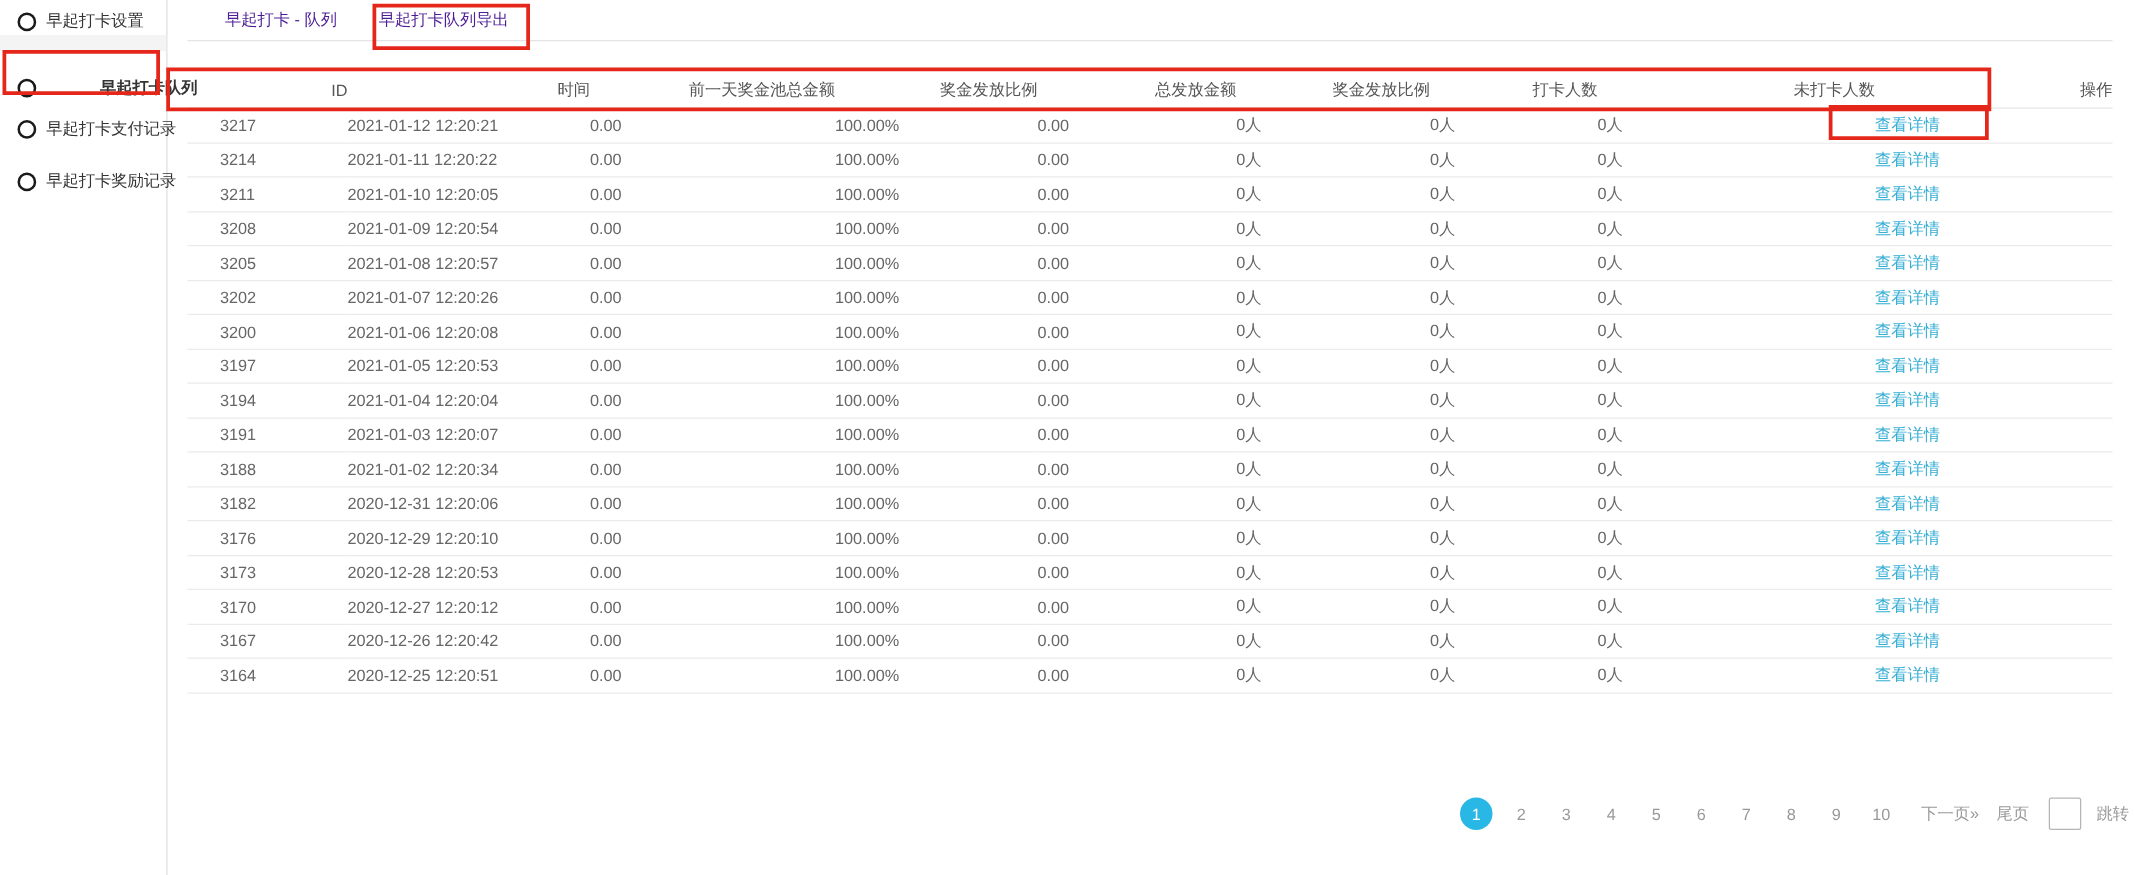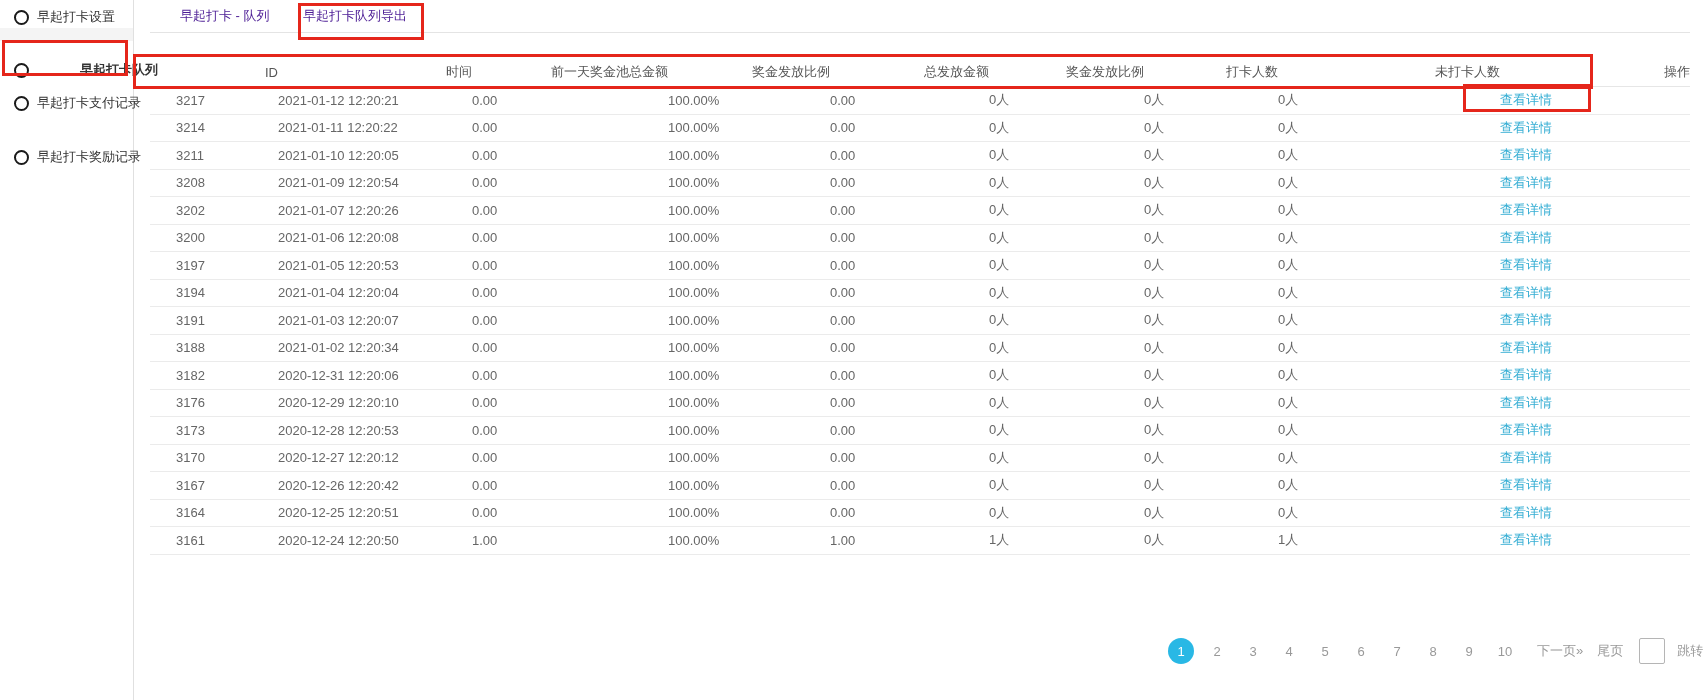--- a/index.html
+++ b/index.html
@@ -53,21 +53,21 @@
           <span>早起打卡设置</span>
         </div>
         <div class="side-item active" style="top: 60px; gap: 43px;">
           <span class="radio"></span>
           <span>早起打卡队列</span>
         </div>
         <div class="side-item" style="top: 93px; text-align: right;">
           <span class="radio"></span>
           <span>早起打卡支付记录</span>
         </div>
-        <div class="side-item" style="top: 147px; text-align: center;">
+        <div class="side-item" style="top: 135px; text-align: center;">
           <span class="radio"></span>
           <span>早起打卡奖励记录</span>
         </div>
       </div>
   </aside>
 
   <div class="content">
     <div class="tabbar">
       <div class="tabline"></div>
       <div class="tab tab1">早起打卡 - 队列</div>
@@ -138,20 +138,31 @@
             <td>2021-01-09 12:20:54</td>
             <td>0.00</td>
             <td>100.00%</td>
             <td>0.00</td>
             <td>0人</td>
             <td>0人</td>
             <td>0人</td>
             <td><a class="detail">查看详情</a></td>
           </tr>
           <tr>
+            <td>3205</td>
+            <td>2021-01-08 12:20:57</td>
+            <td>0.00</td>
+            <td>100.00%</td>
+            <td>0.00</td>
+            <td>0人</td>
+            <td>0人</td>
+            <td>0人</td>
+            <td><a class="detail">查看详情</a></td>
+          </tr>
+          <tr>
             <td>3202</td>
             <td>2021-01-07 12:20:26</td>
             <td>0.00</td>
             <td>100.00%</td>
             <td>0.00</td>
             <td>0人</td>
             <td>0人</td>
             <td>0人</td>
             <td><a class="detail">查看详情</a></td>
           </tr>
@@ -267,31 +278,20 @@
           </tr>
           <tr>
             <td>3164</td>
             <td>2020-12-25 12:20:51</td>
             <td>0.00</td>
             <td>100.00%</td>
             <td>0.00</td>
             <td>0人</td>
             <td>0人</td>
             <td>0人</td>
-            <td><a class="detail">查看详情</a></td>
-          </tr>
-          <tr>
-            <td>3161</td>
-            <td>2020-12-24 12:20:50</td>
-            <td>1.00</td>
-            <td>100.00%</td>
-            <td>1.00</td>
-            <td>1人</td>
-            <td>0人</td>
-            <td>1人</td>
             <td><a class="detail">查看详情</a></td>
           </tr>
         </tbody>
     </table>
 
     <div class="pager">
       <span id="pager-pages" style="display:flex;align-items:center;">
           <span class="pg active" style="background: rgb(41, 184, 229);">1</span>
           <span class="pg">2</span>
           <span class="pg">3</span>

